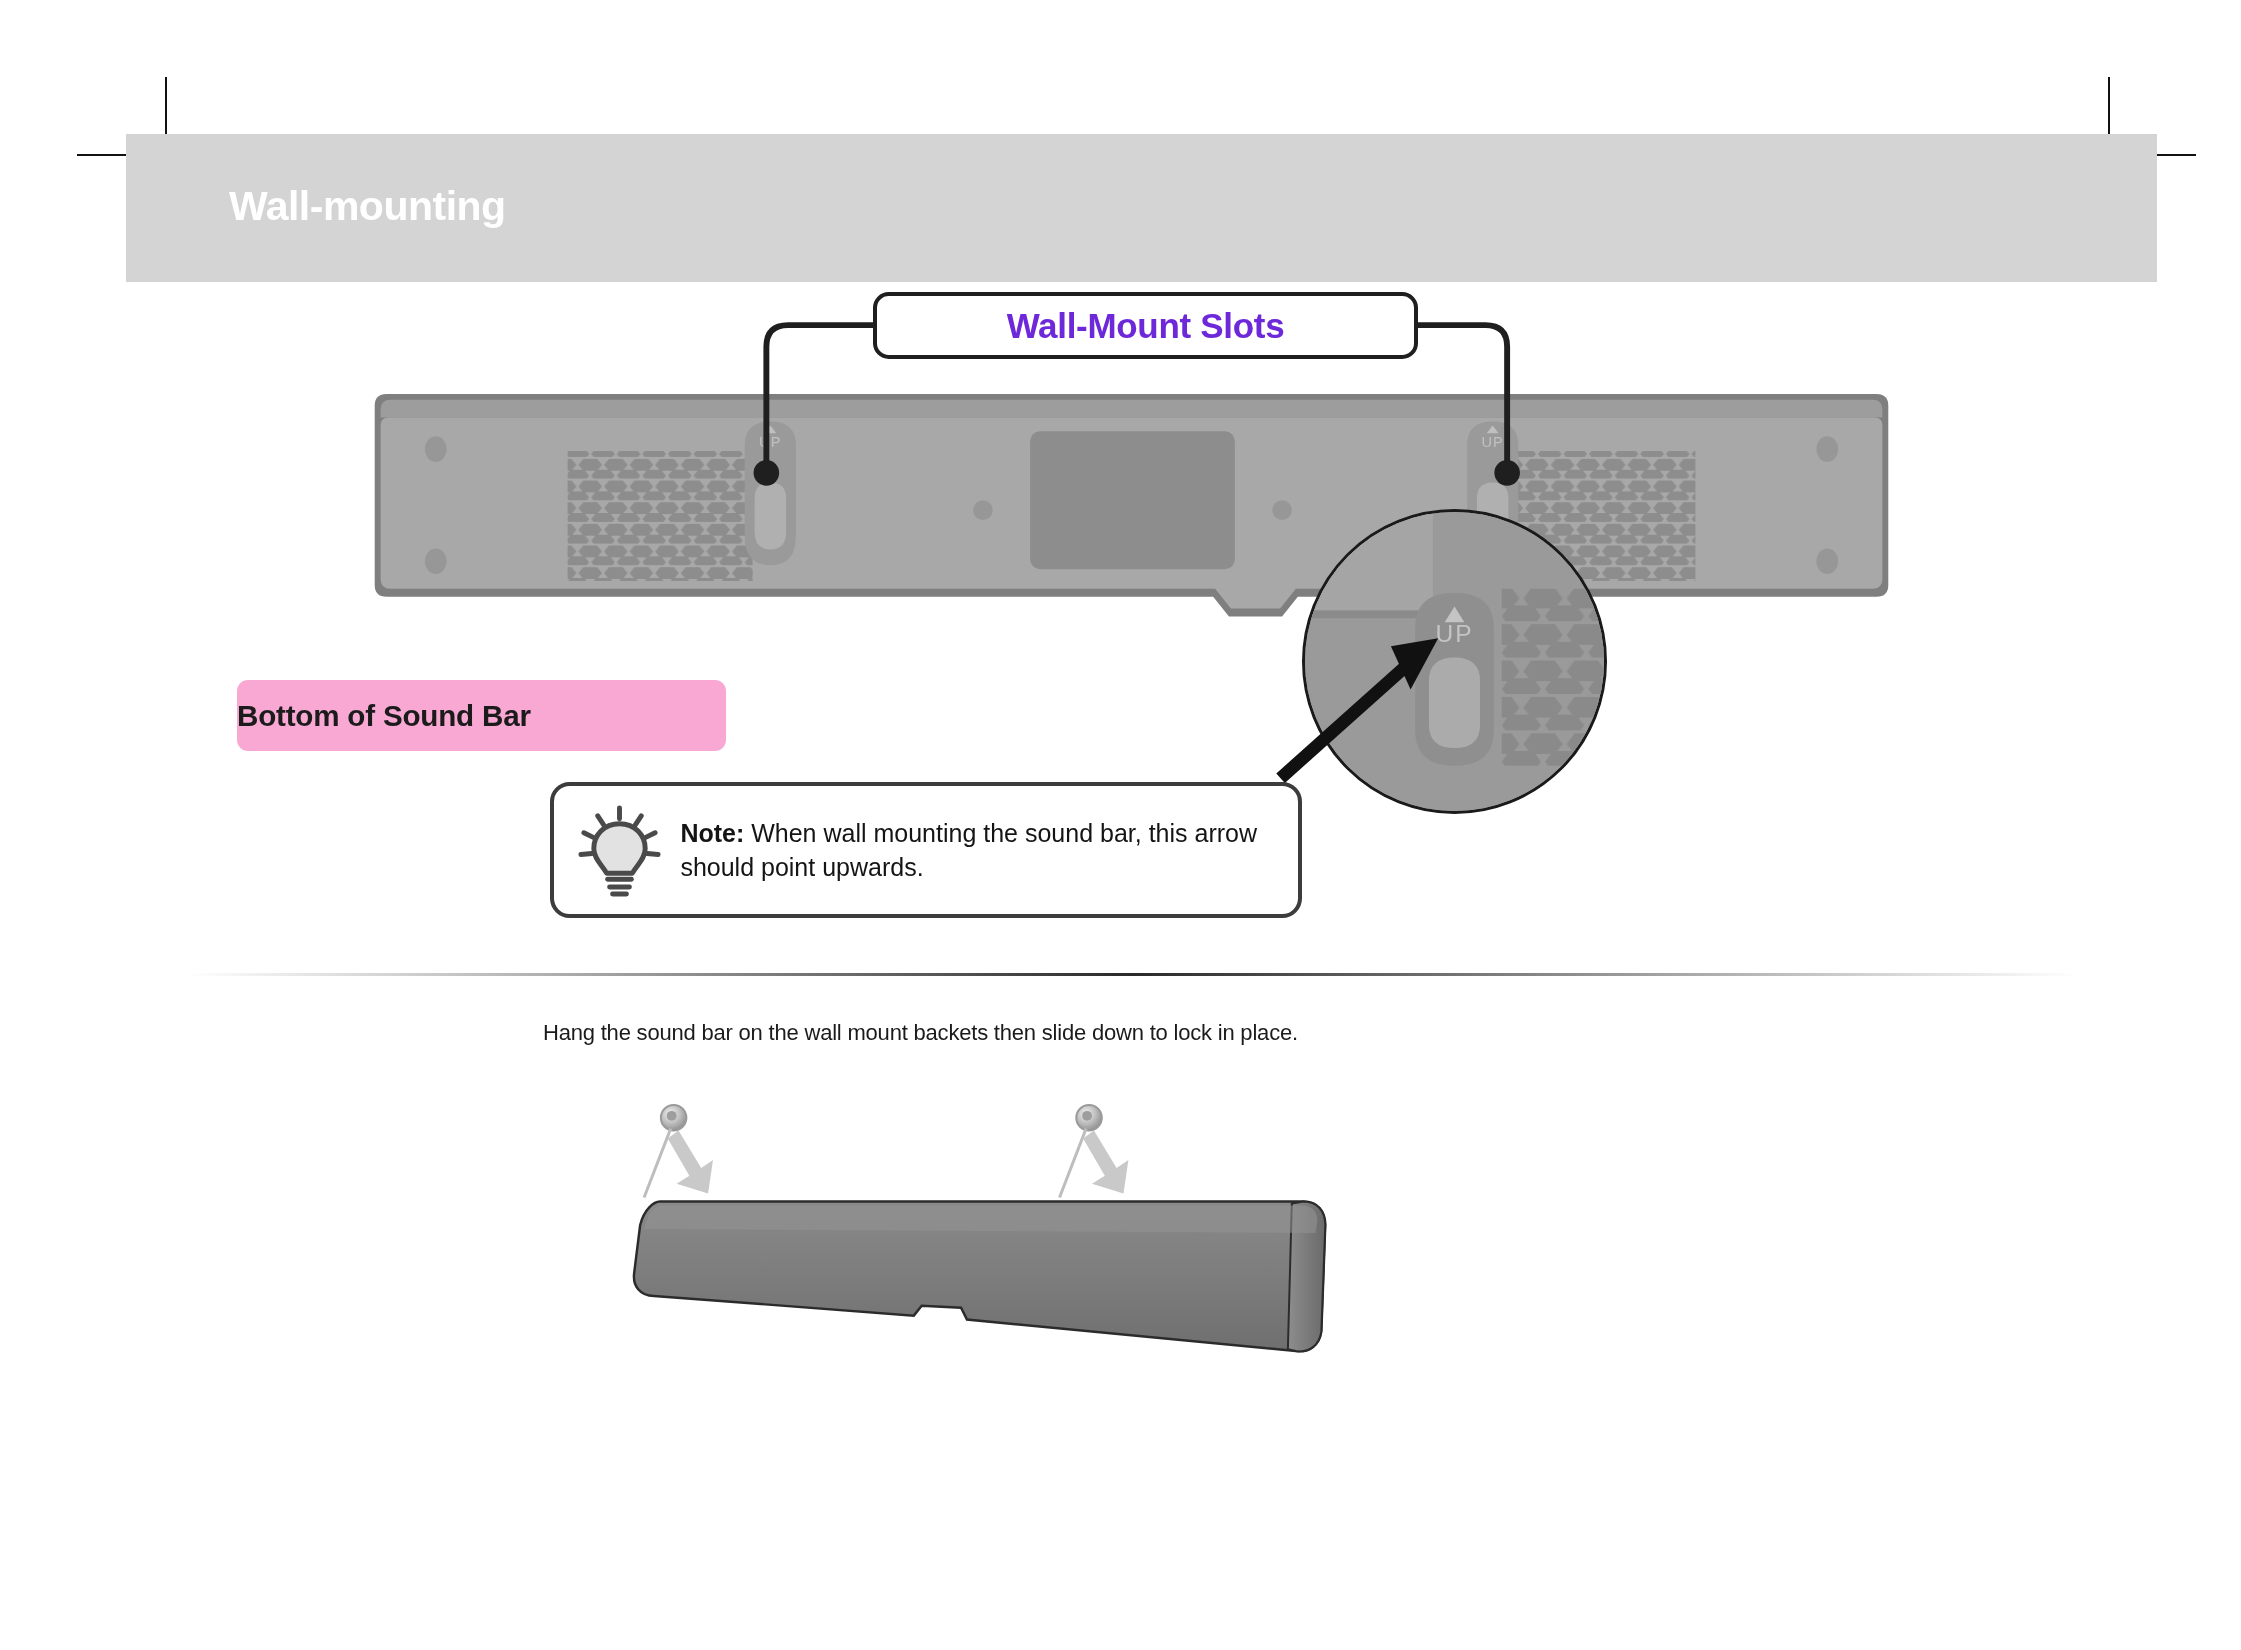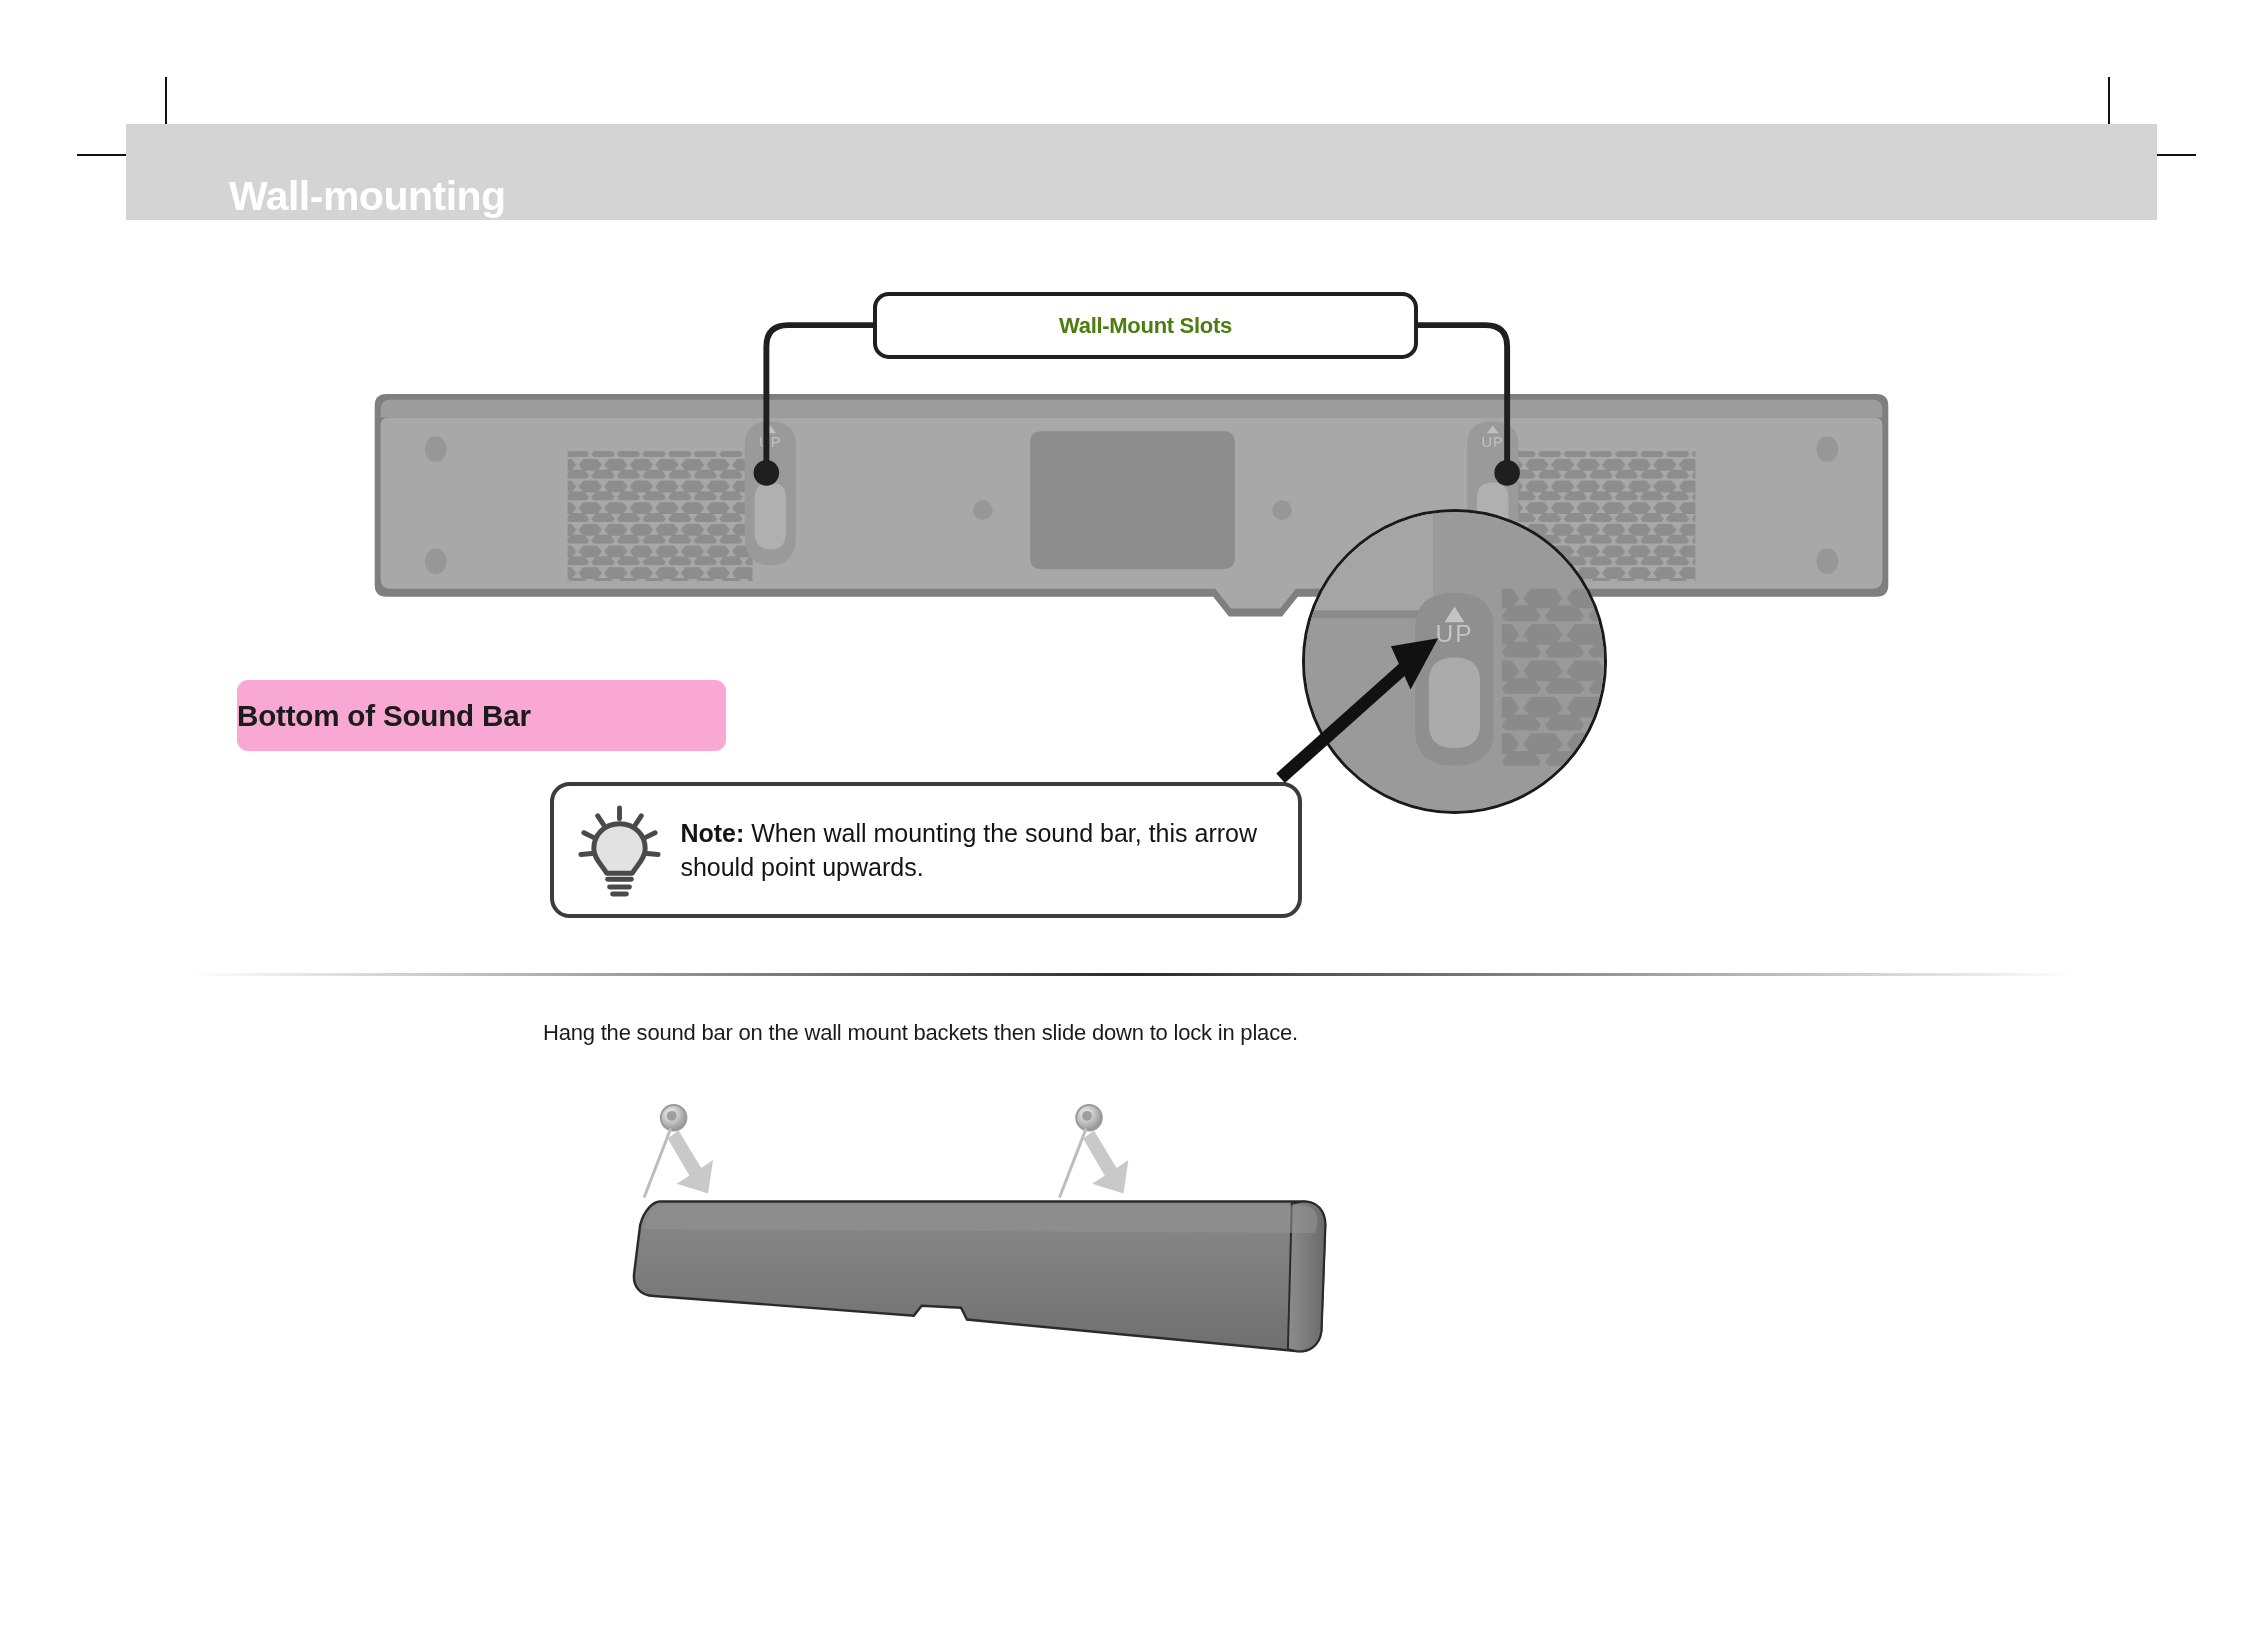--- a/index.html
+++ b/index.html
@@ -24,23 +24,23 @@
     position: absolute;
     background: #111111;
   }
   .crop-v { width: 2px; }
   .crop-h { height: 2px; }
 
   
   #header-banner {
     position: absolute;
     left: 126px;
-    top: 124px;
+    top: 134px;
     width: 2031px;
-    height: 96px;
+    height: 148px;
     background: #d4d4d4;
   }
   #page-title {
     position: absolute;
     left: 103px;
     top: 49px;
     font-size: 41px;
     font-weight: bold;
     color: #ffffff;
     letter-spacing: -0.5px;
@@ -57,23 +57,23 @@
     background: #ffffff;
     border: 4.9px solid #1f1f1f;
     border-radius: 15.8px;
     box-sizing: border-box;
     display: flex;
     align-items: center;
     justify-content: center;
     z-index: 40;
   }
   #slots-callout-label {
-    font-size: 22px;
+    font-size: 35px;
     font-weight: bold;
-    color: #4d7c0f;
+    color: #6d28d9;
     letter-spacing: -0.3px;
     white-space: nowrap;
   }
 
   
   #leaders {
     position: absolute;
     left: 0;
     top: 0;
     width: 2241px;

